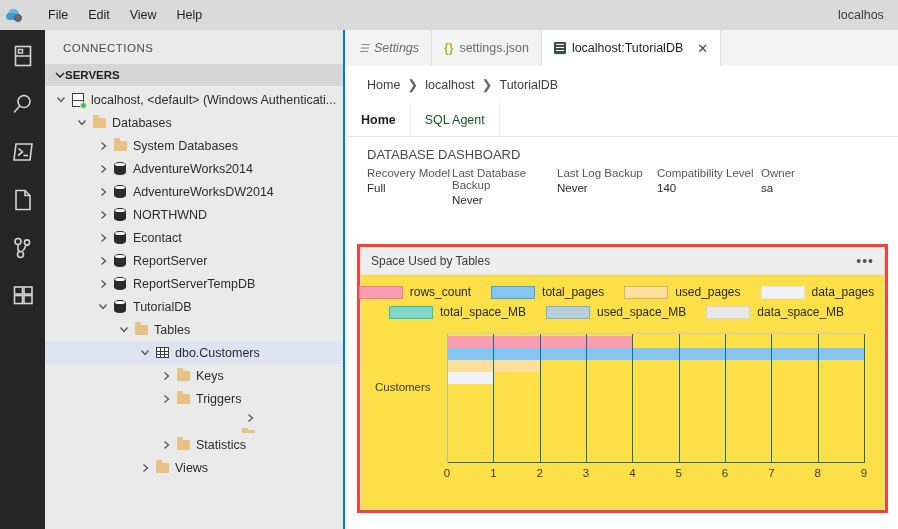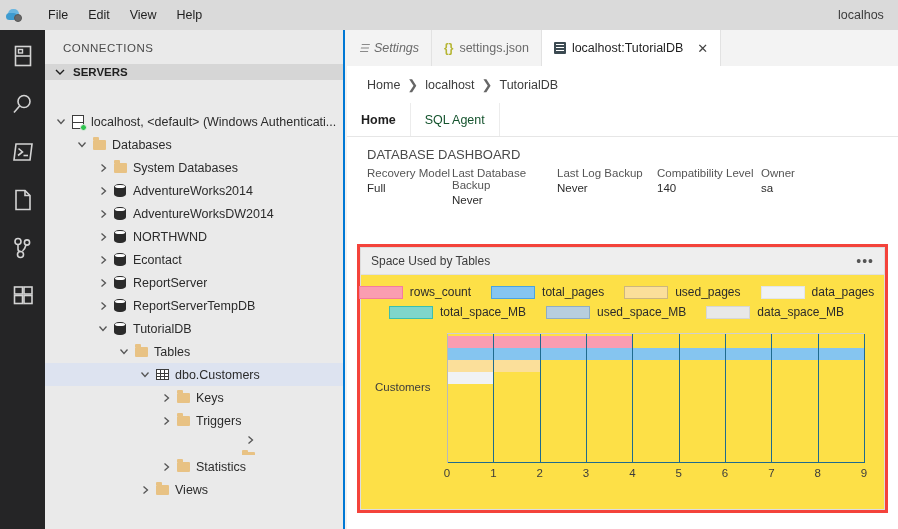--- a/index.html
+++ b/index.html
@@ -41,23 +41,23 @@
   .act-icon svg { display: block; }
 
   
   .sidebar {
     position: absolute; left: 45px; top: 30px; width: 300px; height: 499px;
     background: #eaeaea; border-right: 2px solid #0078d4; overflow: hidden;
   }
   .sb-title { font-size: 11.5px; letter-spacing: .5px; color: #4a4a4a; padding: 12px 0 10px 18px; }
   .sb-section {
     background: #d6d6d6; font-size: 11.5px; font-weight: bold; color: #1f1f1f;
-    padding: 4px 0 4px 10px; display: flex; align-items: center; gap: 8px; height: 16px;
-  }
-  .tree { padding-top: 2px; margin-top: 28px; }
+    padding: 4px 0 4px 10px; display: flex; align-items: center; gap: 0; height: 22px;
+  }
+  .tree { padding-top: 2px; }
   .tnode {
     display: flex; align-items: center; height: 23px; font-size: 12.5px; color: #2b2b2b;
     white-space: nowrap; overflow: hidden;
   }
   .tnode.sel { background: #dde3f0; }
   .chev { width: 16px; flex: 0 0 16px; display: flex; align-items: center; justify-content: center;
     color: #555; }
   .chev svg { display:block; }
   .ticon { width: 18px; flex: 0 0 18px; display: flex; align-items: center; justify-content: center; margin-right: 4px; }
   .tlabel { overflow: hidden; text-overflow: clip; }

